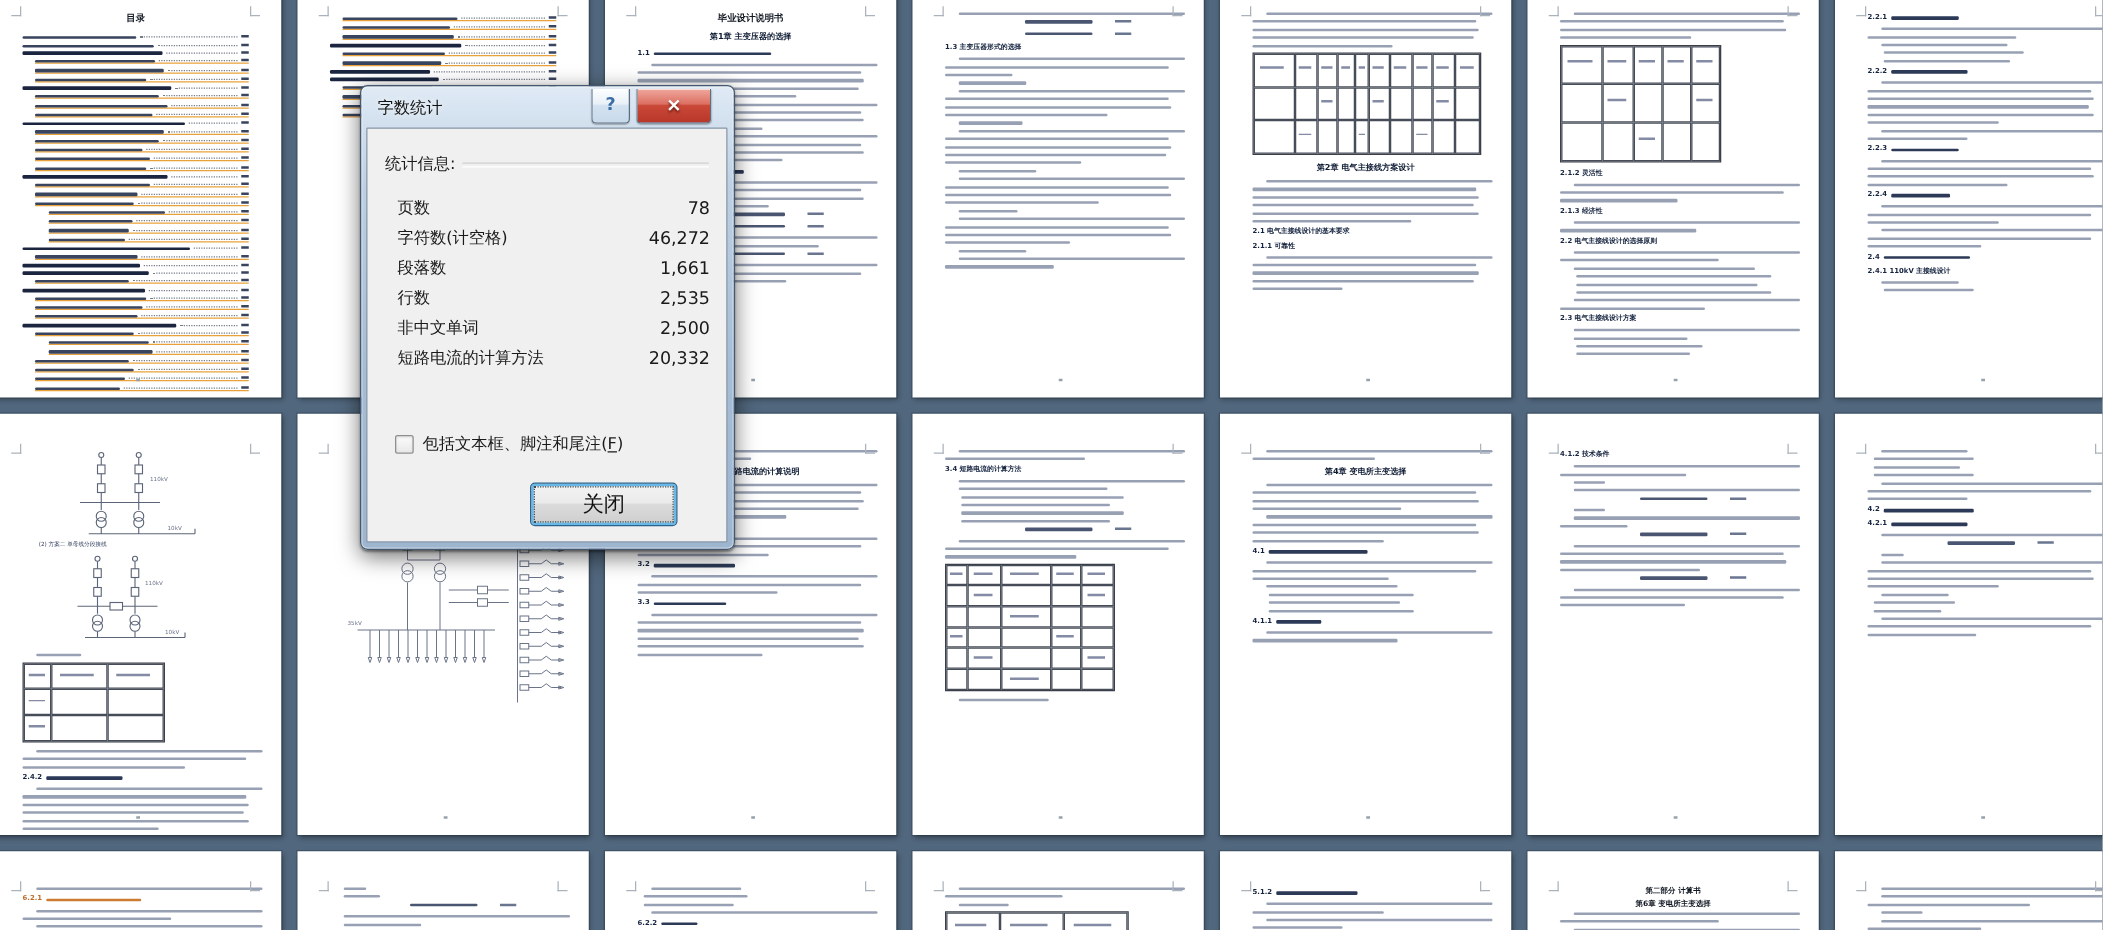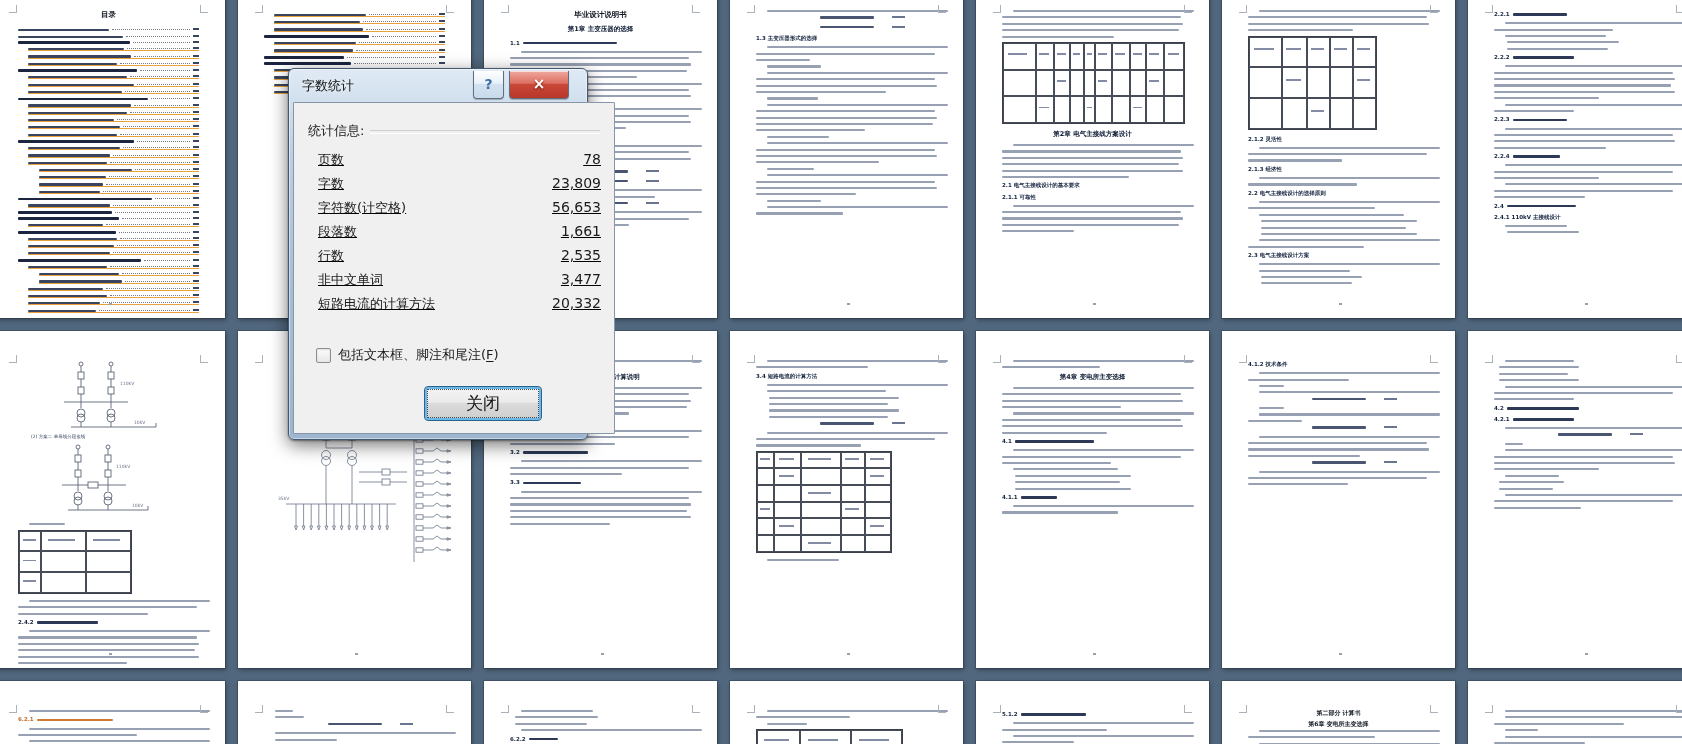--- a/index.html
+++ b/index.html
@@ -54,27 +54,27 @@
   .dtitle span{position:absolute;left:13px;top:8px;font-size:13px;color:#121212;
       text-shadow:0 0 6px rgba(255,255,255,.9);}
   .capbtn{position:absolute;top:2px;height:28px;border:1px solid #5d6f81;border-top:none;
       border-radius:0 0 4px 4px;box-sizing:border-box;text-align:center;cursor:default;
       box-shadow:inset 0 1px 0 rgba(255,255,255,.6),0 1px 1px rgba(0,0,0,.25);}
   .capbtn.help{left:184px;width:31px;background:linear-gradient(180deg,#fdfeff 0%,#e9f1f8 45%,#d3e2f0 50%,#c8daeb 100%);}
   .capbtn.help span{font-size:14px;font-weight:bold;color:#3b6ea5;line-height:26px;}
   .capbtn.close{left:220px;width:60px;background:linear-gradient(180deg,#f0a9a0 0%,#dd6f62 45%,#c94837 50%,#b8372a 100%);}
   .capbtn.close span{font-size:15px;font-weight:bold;color:#fff;line-height:26px;
       text-shadow:0 1px 2px rgba(70,10,5,.7);}
-  .dclient{position:absolute;left:4px;top:33px;width:322px;height:332px;background:#f0f0f0;
+  .dclient{position:absolute;left:4px;top:33px;width:289px;height:332px;background:#f0f0f0;
       border:1px solid #8797a7;border-radius:1px;box-sizing:border-box;padding-left:42px;}
   .grp{position:absolute;left:14px;top:19px;right:14px;display:flex;align-items:center;}
   .grp .grplabel{font-size:13px;color:#1a1a1a;flex:none;padding-right:6px;}
   .grp .grpline{flex:1;height:2px;border-top:1px solid #cfcfcf;border-bottom:1px solid #ffffff;margin-top:2px;}
   .stats{position:absolute;left:24px;top:48px;right:13px;}
-  .srow{display:flex;justify-content:space-between;height:24px;align-items:flex-start;text-decoration:underline;}
+  .srow{display:flex;justify-content:space-between;height:24px;align-items:flex-end;}
   .srow .sl{font-size:13px;color:#1a1a1a;}
   .srow .sv{font-size:14px;color:#1a1a1a;font-family:"DejaVu Sans","Liberation Sans",sans-serif;}
   .chk{position:absolute;left:22px;top:243px;display:flex;align-items:center;cursor:default;}
   .chk .box{width:13px;height:13px;background:linear-gradient(180deg,#fcfcfc,#e8e8e8);
       border:1px solid #8e8e8e;border-radius:2px;margin-right:7px;flex:none;
       box-shadow:inset 0 1px 2px rgba(0,0,0,.12);}
   .chk .clabel{font-size:13px;color:#1a1a1a;}
   .chk .clabel u{text-underline-offset:2px;}
   .closebtn{position:absolute;left:131px;top:284px;width:116px;height:33px;padding:0;
       border:2px solid #69b9e8;border-radius:3px;outline:1px solid #2c628b;cursor:default;
@@ -1304,38 +1304,34 @@
       <div class="grp">
         <span class="grplabel">统计信息:</span>
         <span class="grpline"></span>
       </div>
       <div class="stats">
         <div class="srow">
             <span class="sl">页数</span>
             <span class="sv">78</span>
           </div>
         <div class="srow">
-            <span class="sl">字数</span>
-            <span class="sv">23,809</span>
-          </div>
-        <div class="srow">
             <span class="sl">字符数(计空格)</span>
-            <span class="sv">56,653</span>
+            <span class="sv">46,272</span>
           </div>
         <div class="srow">
             <span class="sl">段落数</span>
             <span class="sv">1,661</span>
           </div>
         <div class="srow">
             <span class="sl">行数</span>
             <span class="sv">2,535</span>
           </div>
         <div class="srow">
             <span class="sl">非中文单词</span>
-            <span class="sv">3,477</span>
+            <span class="sv">2,500</span>
           </div>
         <div class="srow">
             <span class="sl">短路电流的计算方法</span>
             <span class="sv">20,332</span>
           </div>
       </div>
       <div class="chk">
         <span class="box"></span>
         <span class="clabel"><span>包括文本框、脚注和尾注(</span><u>F</u><span>)</span></span>
       </div>

